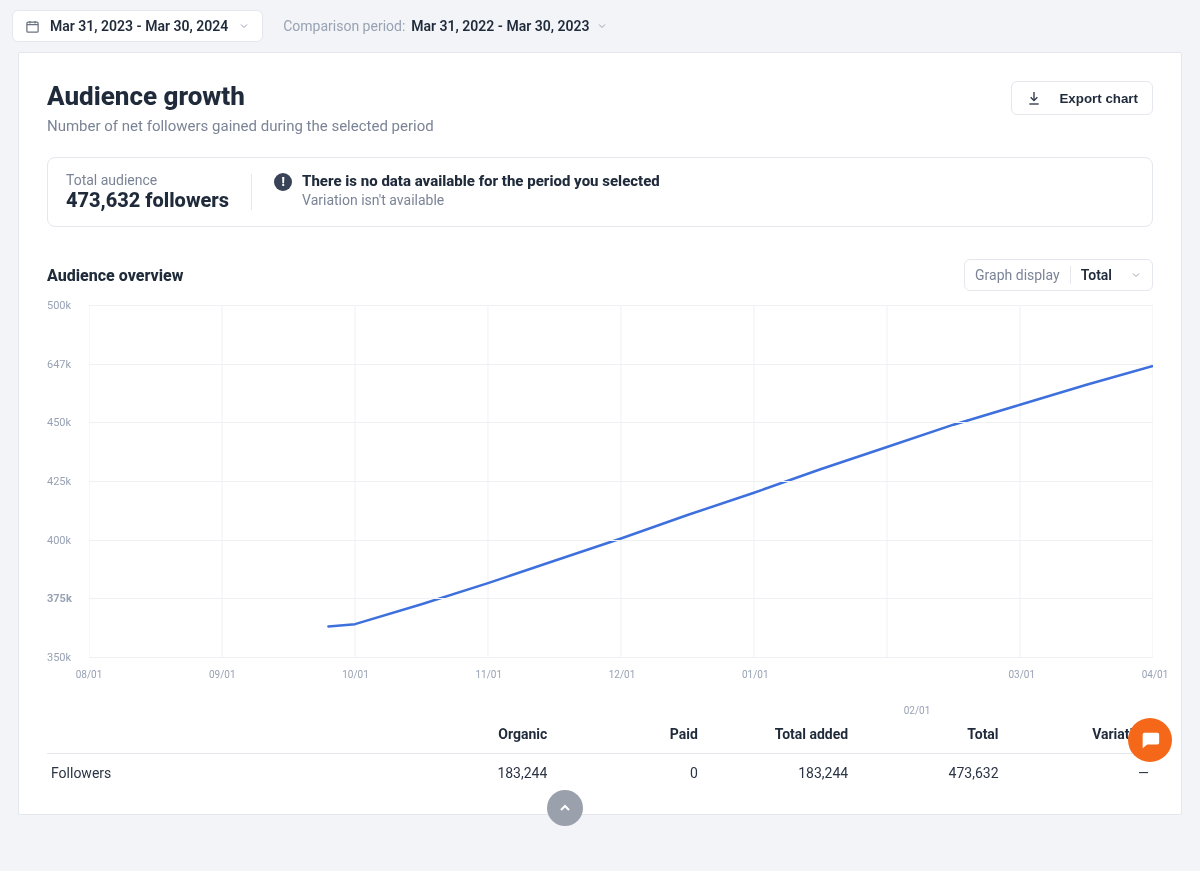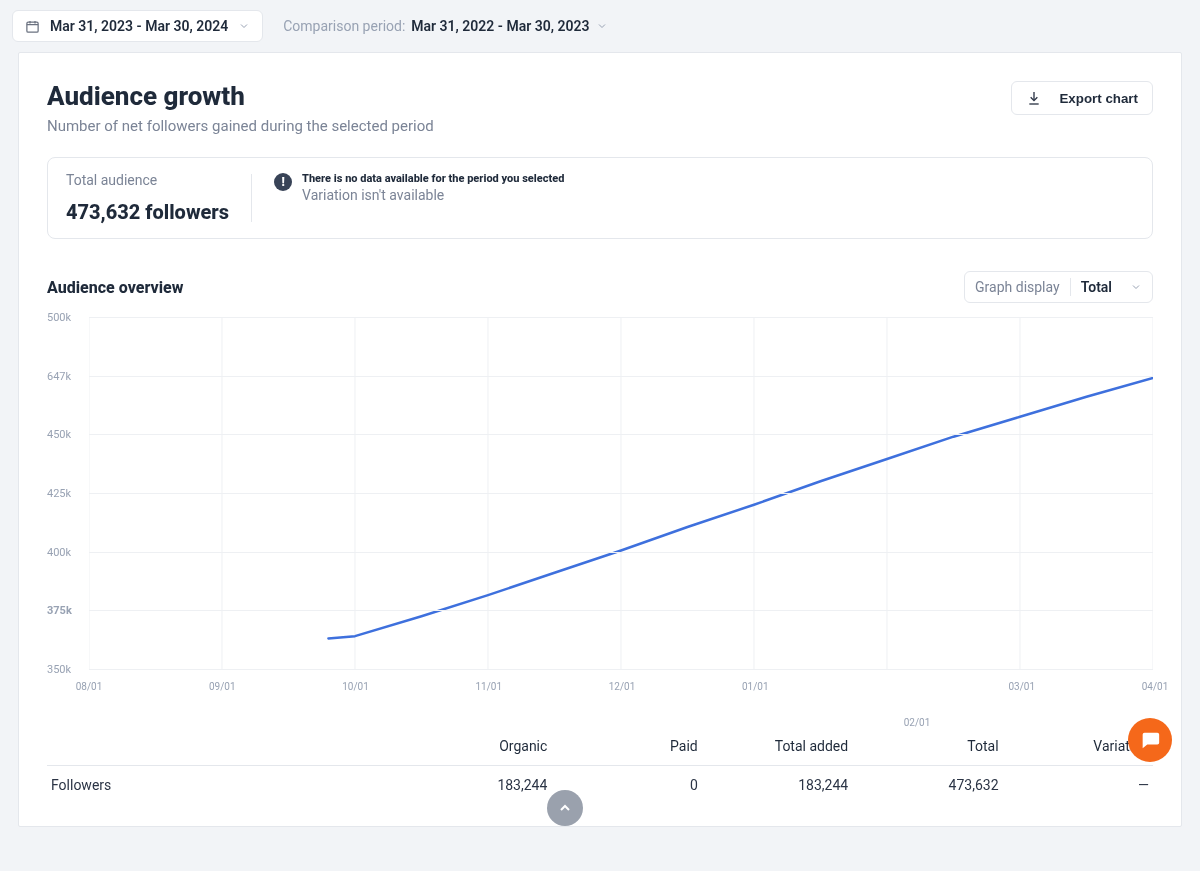--- a/index.html
+++ b/index.html
@@ -29,25 +29,25 @@
   .card{background:var(--card);border:1px solid var(--border);border-radius:2px;margin:0 18px 18px 18px;padding:28px 28px 22px 28px;}
   .card-top{display:flex;align-items:flex-start;justify-content:space-between;}
   .title{font-size:26px;font-weight:800;color:var(--text-dark);margin:0;}
   .subtitle{color:var(--muted);margin:6px 0 0 0;font-size:15px;}
   .btn{display:inline-flex;align-items:center;gap:17px;border:1px solid var(--border);background:#fff;border-radius:6px;padding:8px 14px;color:var(--text-dark);font-weight:600;cursor:pointer;}
 
   
   .summary{display:flex;align-items:stretch;border:1px solid var(--border);border-radius:8px;margin-top:22px;padding:14px 18px;}
   .total-audience{padding-right:22px;}
   .total-audience .lbl{color:var(--muted);font-size:14px;}
-  .total-audience .val{color:var(--text-dark);font-size:20px;font-weight:800;margin-top:12px;}
+  .total-audience .val{color:var(--text-dark);font-size:20px;font-weight:800;margin-top:0;}
   .vsep{width:1px;background:var(--border);margin:2px 0;}
   .nodata{display:flex;gap:10px;padding-left:22px;align-items:flex-start;}
   .info-ico{width:18px;height:18px;border-radius:50%;background:#384357;color:#fff;display:flex;align-items:center;justify-content:center;font-size:12px;font-weight:900;margin-top:1px;flex-shrink:0;}
-  .nodata .t1{color:var(--text-dark);font-weight:800;font-size:11px;}
+  .nodata .t1{color:var(--text-dark);font-weight:800;font-size:15px;}
   .nodata .t2{color:var(--muted);font-size:14px;margin-top:2px;}
 
   
   .overview-hdr{display:flex;align-items:center;justify-content:space-between;margin-top:32px;}
   .overview-hdr h3{margin:0;font-size:16px;font-weight:800;color:var(--text-dark);}
   .graph-display{display:inline-flex;align-items:center;border:1px solid var(--border);border-radius:6px;padding:6px 10px;cursor:pointer;}
   .graph-display .gd-lbl{color:var(--muted);padding-right:10px;}
   .graph-display .gd-sep{width:1px;height:18px;background:var(--border);}
   .graph-display .gd-val{color:var(--text-dark);font-weight:600;padding:0 18px 0 10px;}
   .graph-display .chev{color:var(--label);}
@@ -57,21 +57,21 @@
   .plot{position:absolute;left:42px;right:0;top:0;bottom:28px;}
   .gridline{position:absolute;left:0;right:0;border-top:1px solid #eef0f3;}
   .ylabel{position:absolute;left:0;transform:translateY(-50%);color:var(--label);font-size:11px;}
   .xlabels{position:absolute;left:42px;right:0;bottom:0;height:20px;}
   .xlabel{position:absolute;transform:translateX(-50%);color:var(--label);font-size:10px;top:4px;}
   svg.lines{position:absolute;left:0;top:0;width:100%;height:100%;}
 
   
   .tbl{margin-top:30px;}
   .tbl-row{display:grid;grid-template-columns: 2.3fr 1fr 1fr 1fr 1fr 1fr;align-items:center;padding:11px 4px;}
-  .thdr{font-weight:400;color:var(--text-dark);text-align:right;}
+  .thdr{font-weight:700;color:var(--text-dark);text-align:right;}
   .thdr.first{text-align:left;}
   .tbl-vals{border-top:1px solid var(--border);}
   .td{color:var(--text);text-align:right;}
   .td.first{text-align:left;}
 
   
   .scroll-top{position:fixed;left:547px;top:790px;width:36px;height:36px;border-radius:50%;background:#9aa1ad;color:#fff;display:flex;align-items:center;justify-content:center;cursor:pointer;}
   .chat{position:fixed;left:1128px;top:718px;width:44px;height:44px;border-radius:50%;background:var(--orange);color:#fff;display:flex;align-items:center;justify-content:center;cursor:pointer;}
 
   .chev svg, .ico svg{display:block}

